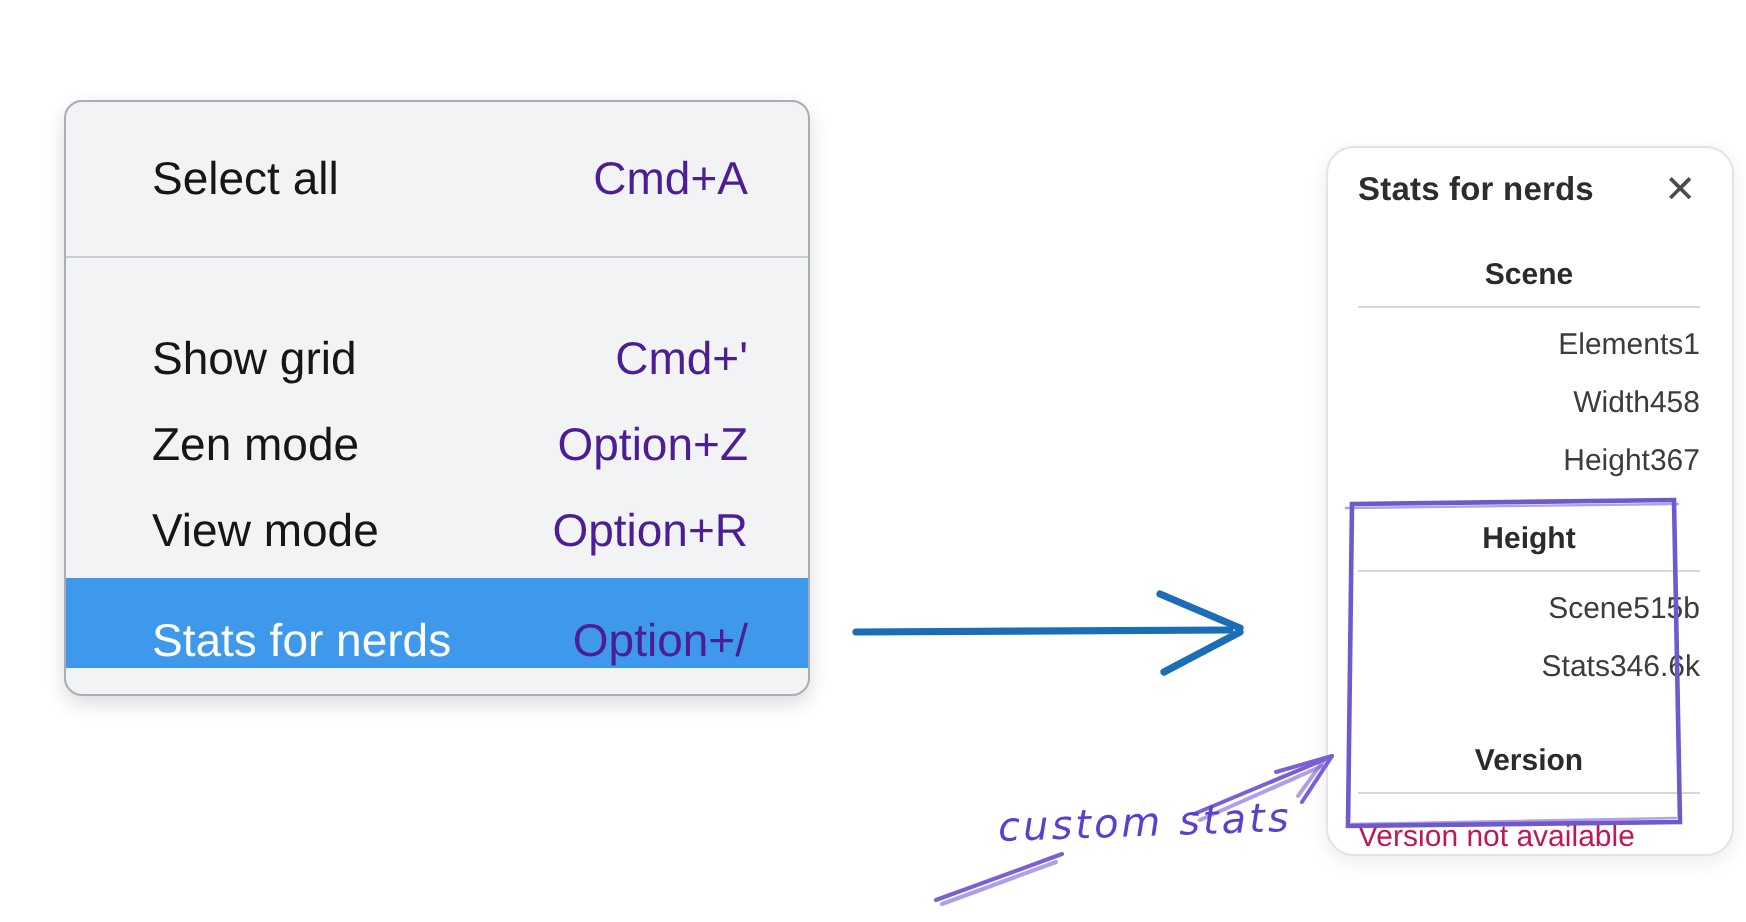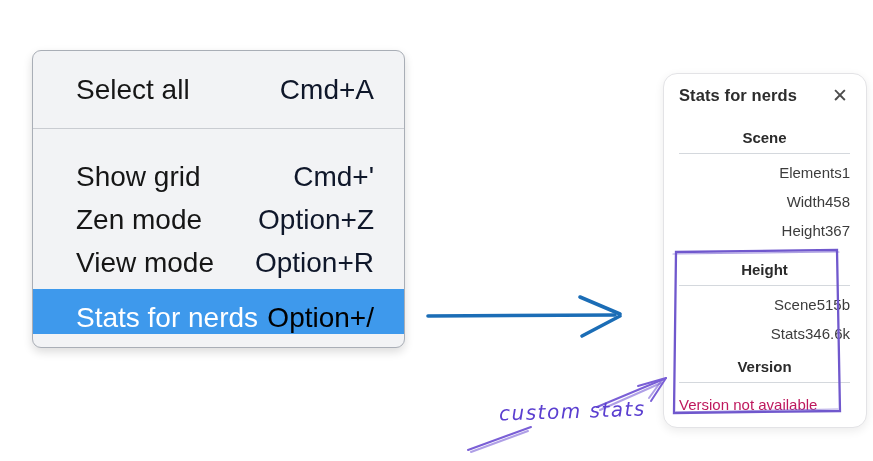--- a/index.html
+++ b/index.html
@@ -8,32 +8,32 @@
 
   
   .menu {
     position: absolute; left: 32px; top: 50px; width: 373px; height: 298px;
     background: #f2f3f5; border: 1px solid #a9aeb6; border-radius: 9px;
     box-shadow: 0 4px 10px rgba(0,0,0,0.14);
     overflow: hidden;
   }
   .menu-row {
     display: flex; align-items: center; justify-content: space-between;
-    padding: 0 30px 0 43px; font-size: 28px; color: #161616;
+    padding: 0 30px 0 43px; font-size: 23px; color: #161616;
   }
-  .menu-row .shortcut { color: #0f172a; }
+  .menu-row .shortcut { color: #4c1d95; }
   .row-top { height: 77px; }
   .menu-divider { height: 0; border-top: 1px solid #c9ccd1; }
   .menu-group { padding-top: 21px; }
   .menu-group .menu-row { height: 43px; align-items: flex-end; }
   .menu-row.selected {
     height: 45px; margin-top: 10px;
     background: #3e99ec; color: #ffffff;
   }
-  .menu-row.selected .shortcut { color: #000000; }
+  .menu-row.selected .shortcut { color: #4c1d95; }
 
   
   .stats-panel {
     position: absolute; left: 663px; top: 73px; width: 204px; height: 355px;
     background: #ffffff; border: 1px solid #e3e3e6; border-radius: 14px;
     box-shadow: 0 3px 10px rgba(0,0,0,0.08);
     padding: 12px 16px 10px 15px;
     color: #3c3c3c; font-size: 15px;
   }
   .stats-title-row { display: flex; align-items: center; justify-content: space-between; }
@@ -43,21 +43,21 @@
     font-weight: 400; background: none; border: none; padding: 0 2px;
     font-family: "DejaVu Sans", sans-serif;
   }
   .section-heading {
     text-align: center; font-weight: bold; font-size: 15px; color: #2b2b2b;
   }
   .heading-scene { margin-top: 24px; }
   .stats-divider { border: none; border-top: 1px solid #d4d8dd; margin: 7px 0 4px 0; }
   .stat-row { display: flex; justify-content: flex-end; line-height: 29px; }
   .heading-storage { margin-top: 16px; }
-  .heading-version { margin-top: 10px; }
+  .heading-version { margin-top: 24px; }
   .version-note { margin-top: 12px; line-height: 20px; color: #be185d; }
 
   
   .overlay-svg { position: absolute; left: 0; top: 0; pointer-events: none; }
   .annotation-text {
     position: absolute; left: 499px; top: 399px;
     font-family: "DejaVu Sans", sans-serif; font-style: italic;
     font-size: 20px; letter-spacing: 1.5px; color: #5b3fd0;
     transform: rotate(-2deg);
   }

